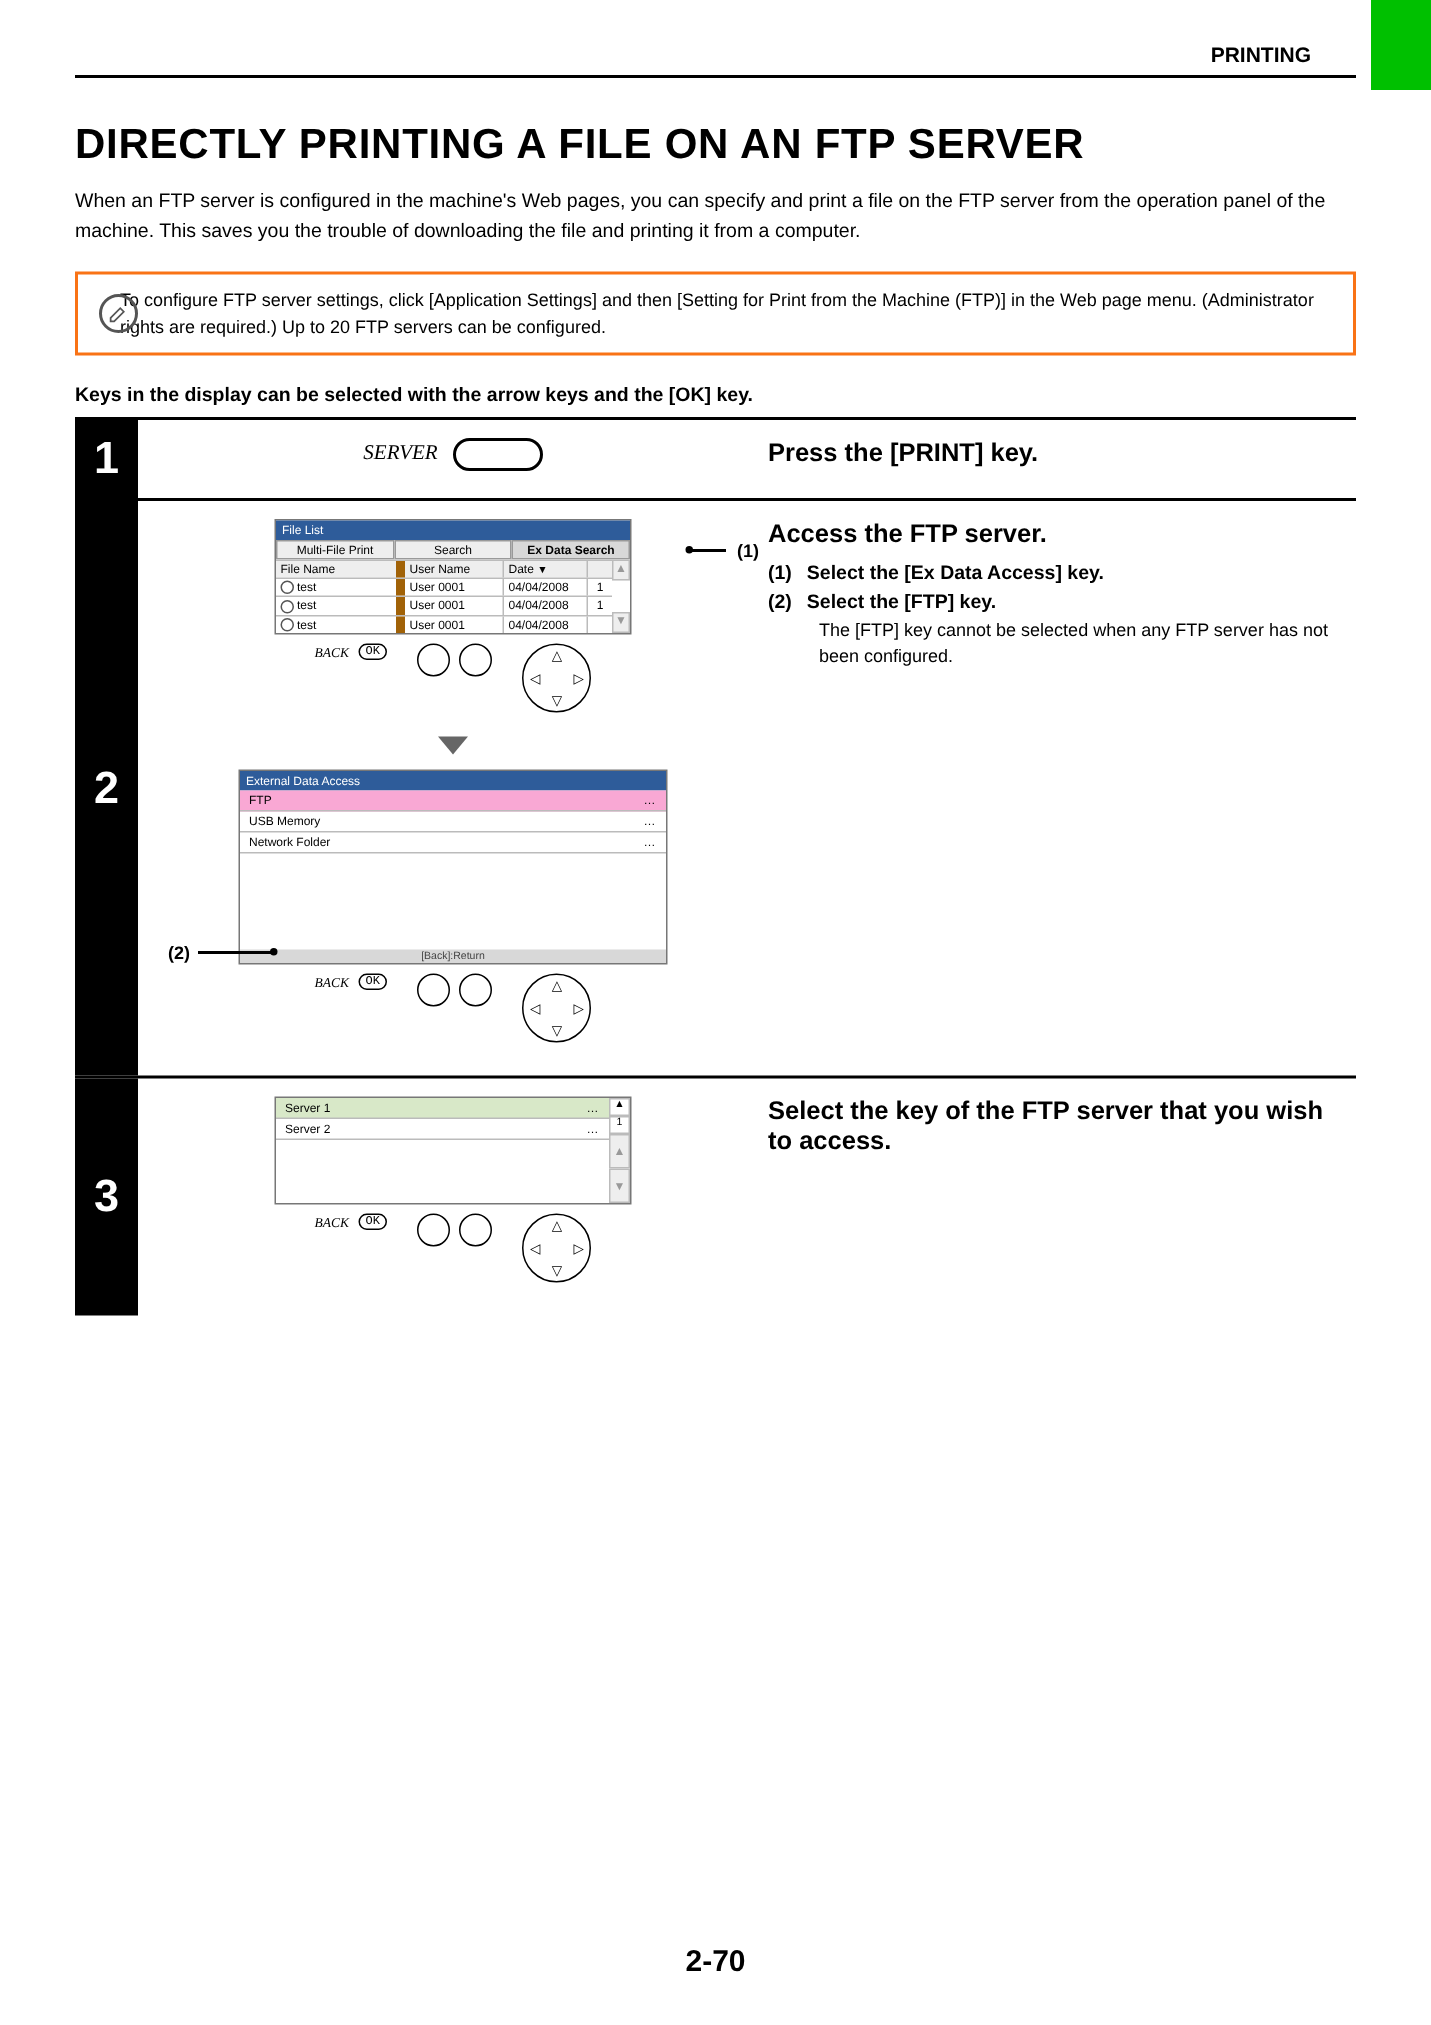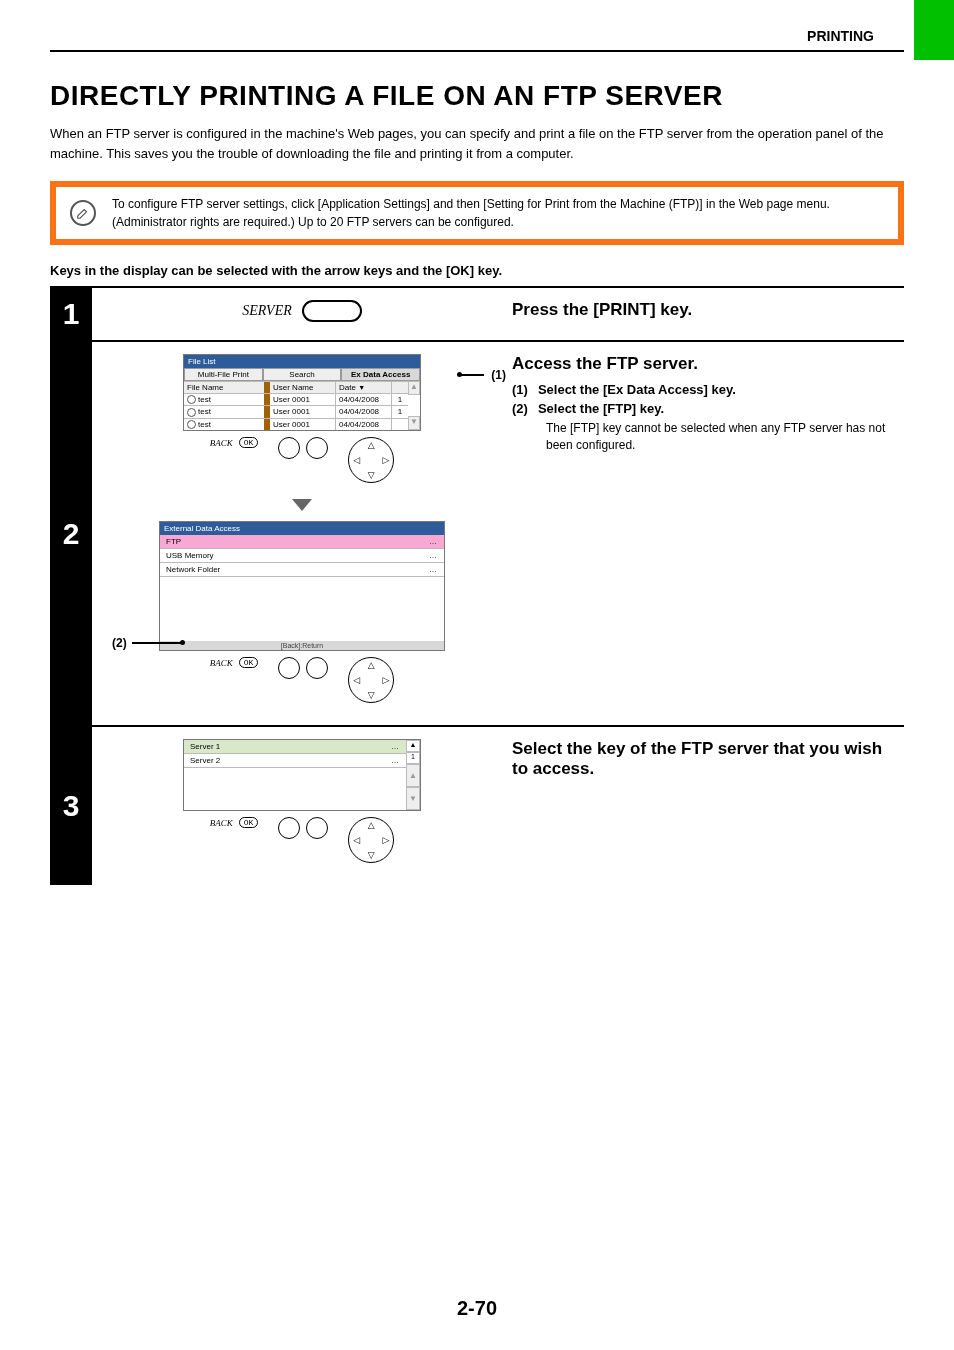--- a/index.html
+++ b/index.html
@@ -38,22 +38,22 @@
     font-weight: bold;
     margin-bottom: 12px;
     letter-spacing: 0.5px;
   }
   .intro {
     font-size: 13px;
     line-height: 1.5;
     margin-bottom: 18px;
   }
   .note-box {
-    border: 6px solid #f97316;
-    padding: 8px 12px 8px 56px;
+    border: 2px solid #f97316;
+    padding: 8px 12px 8px 28px;
     position: relative;
     font-size: 12px;
     line-height: 1.5;
     margin-bottom: 18px;
   }
   .note-icon {
     position: absolute;
     left: 14px; top: 50%;
     transform: translateY(-50%);
     width: 26px; height: 26px;
@@ -391,21 +391,21 @@
 
           <span class="callout-label" style="top:14px; right:-4px;">(1)</span>
           <div class="callout-line" style="top:20px; right:18px; width:24px;"></div>
           <div class="callout-dot" style="top:18px; right:40px;"></div>
 
           <div class="screen">
             <div class="screen-title">File List</div>
             <div class="screen-tabs">
               <div class="screen-tab">Multi-File Print</div>
               <div class="screen-tab">Search</div>
-              <div class="screen-tab sel">Ex Data Access</div>
+              <div class="screen-tab sel">Ex Data Search</div>
             </div>
             <div class="screen-body">
               <div class="screen-rows">
                 <div class="screen-header-row">
                   <div class="col-fn">File Name</div>
                   <div class="col-un">User Name</div>
                   <div class="col-dt"><span>Date</span> <span class="tri-down">▼</span></div>
                   <div class="col-pg"></div>
                 </div>
                 <div class="screen-data-row">

